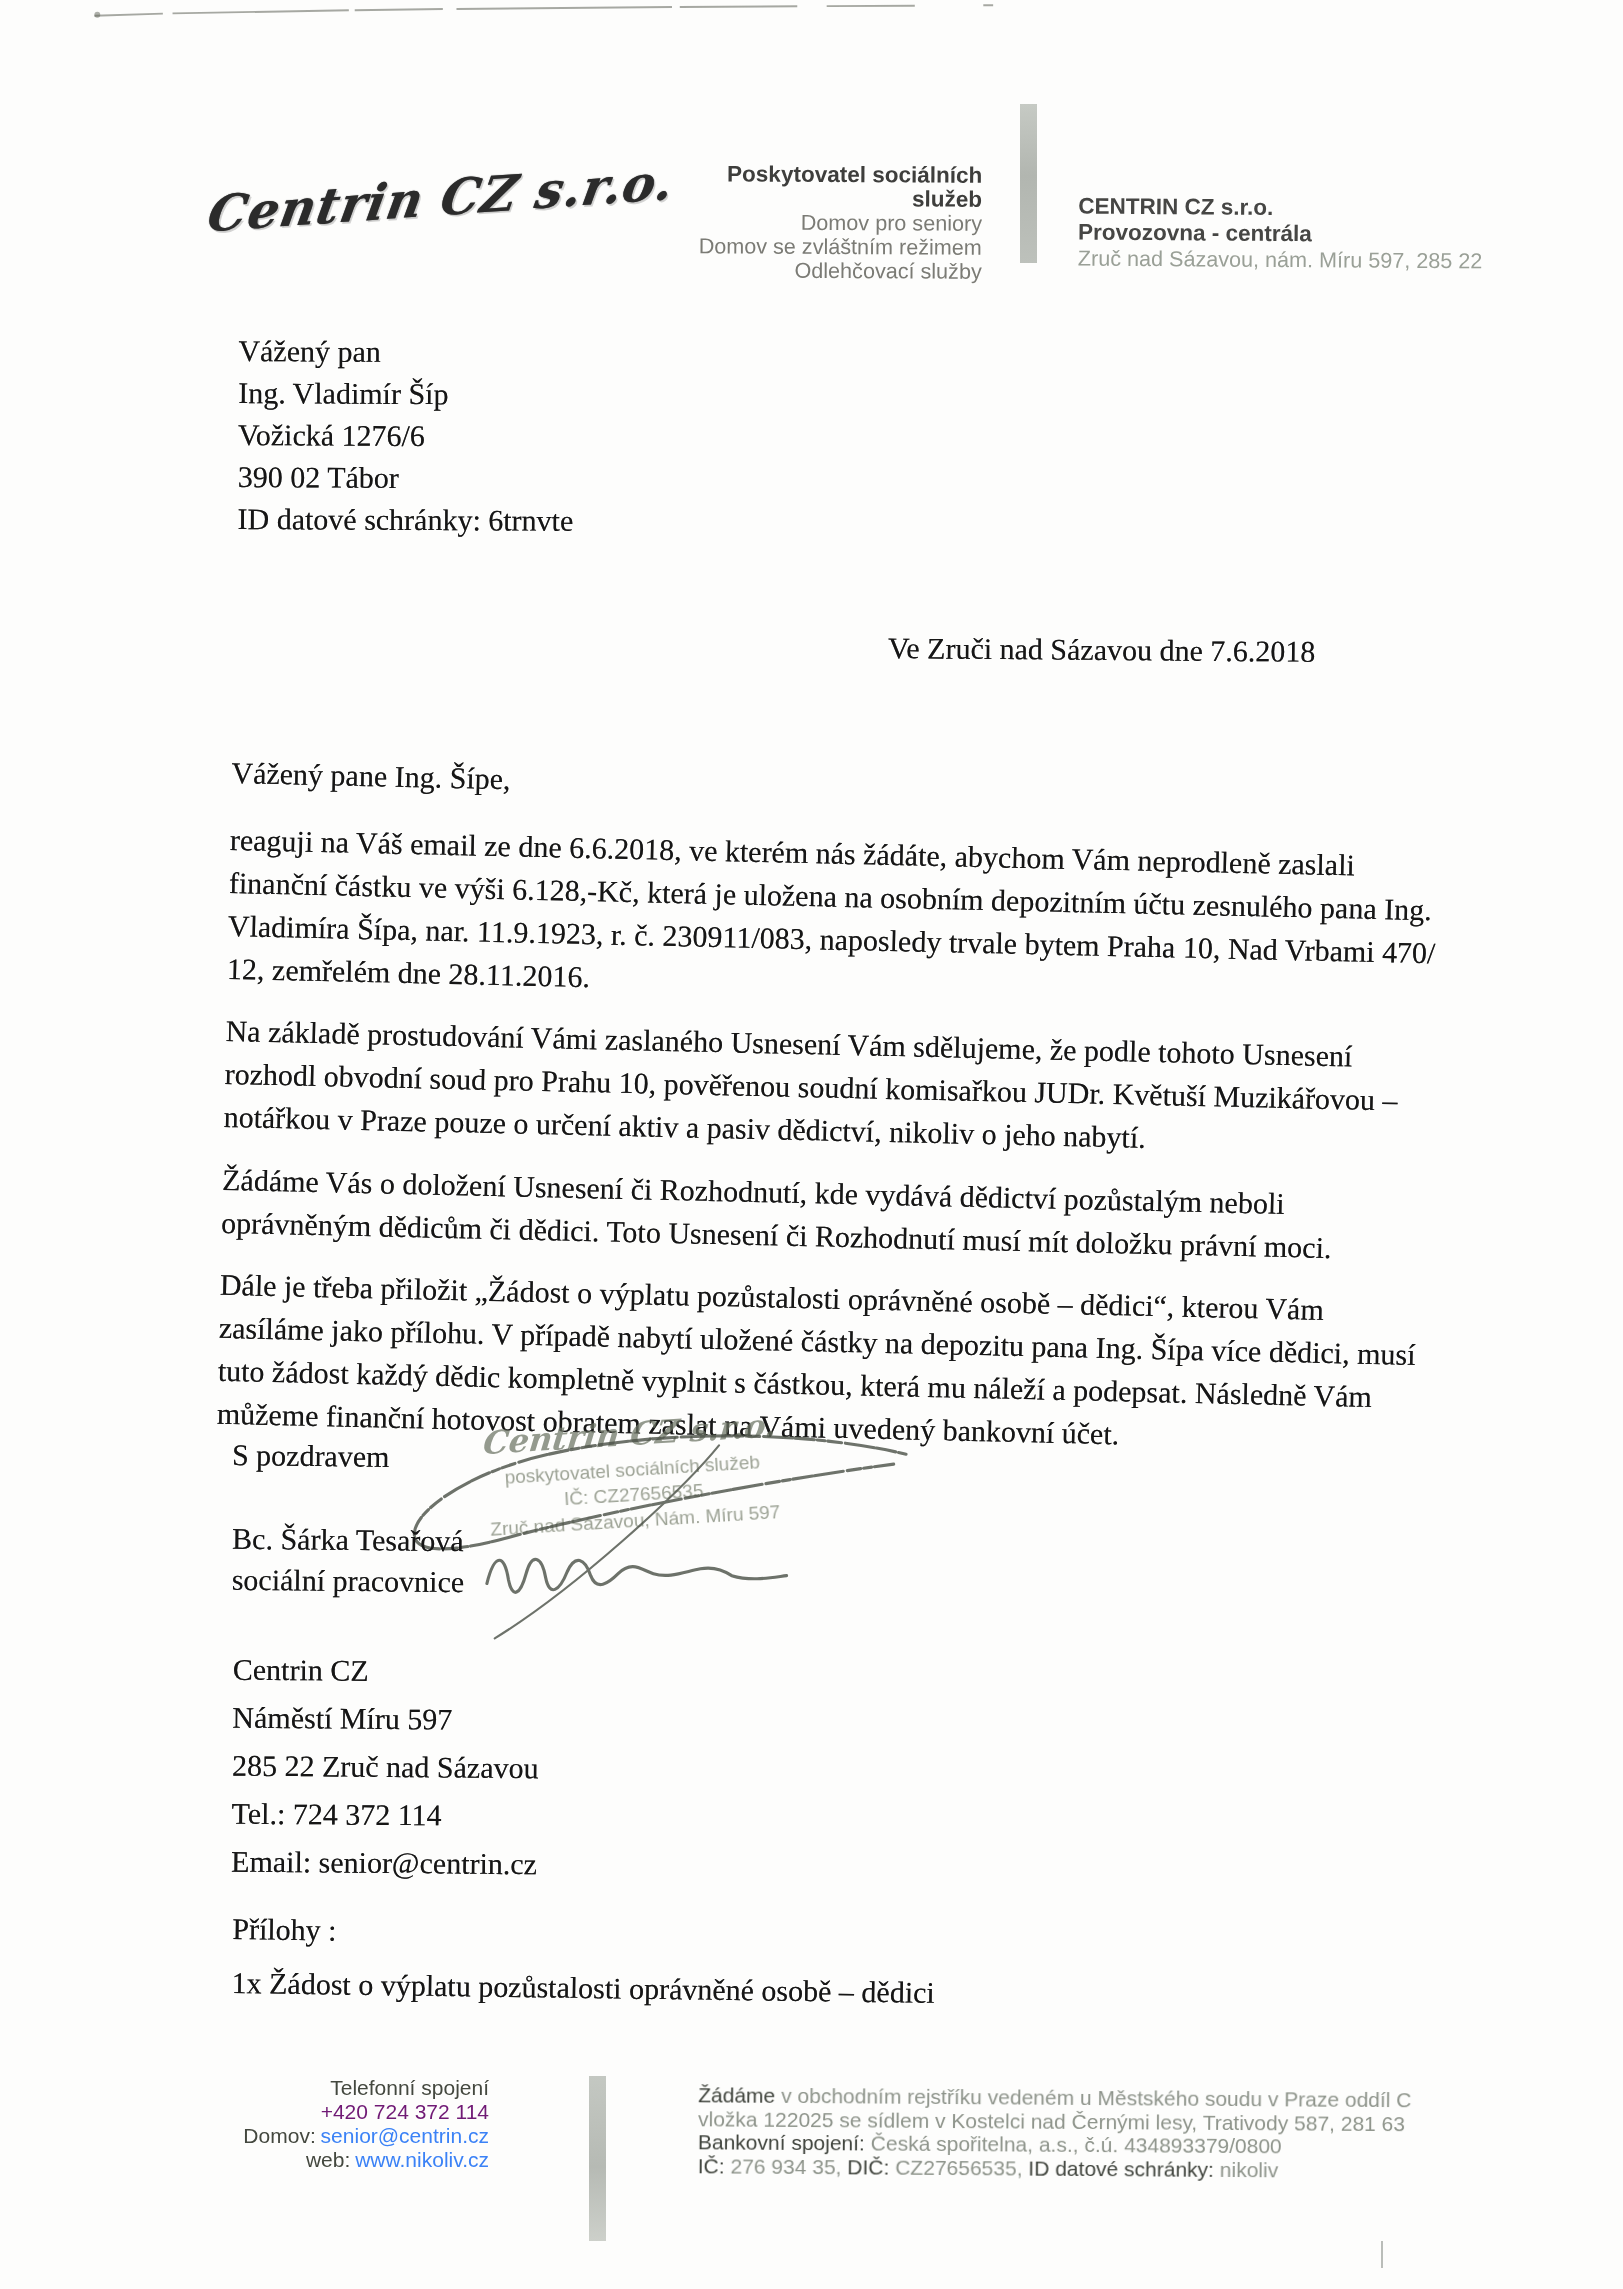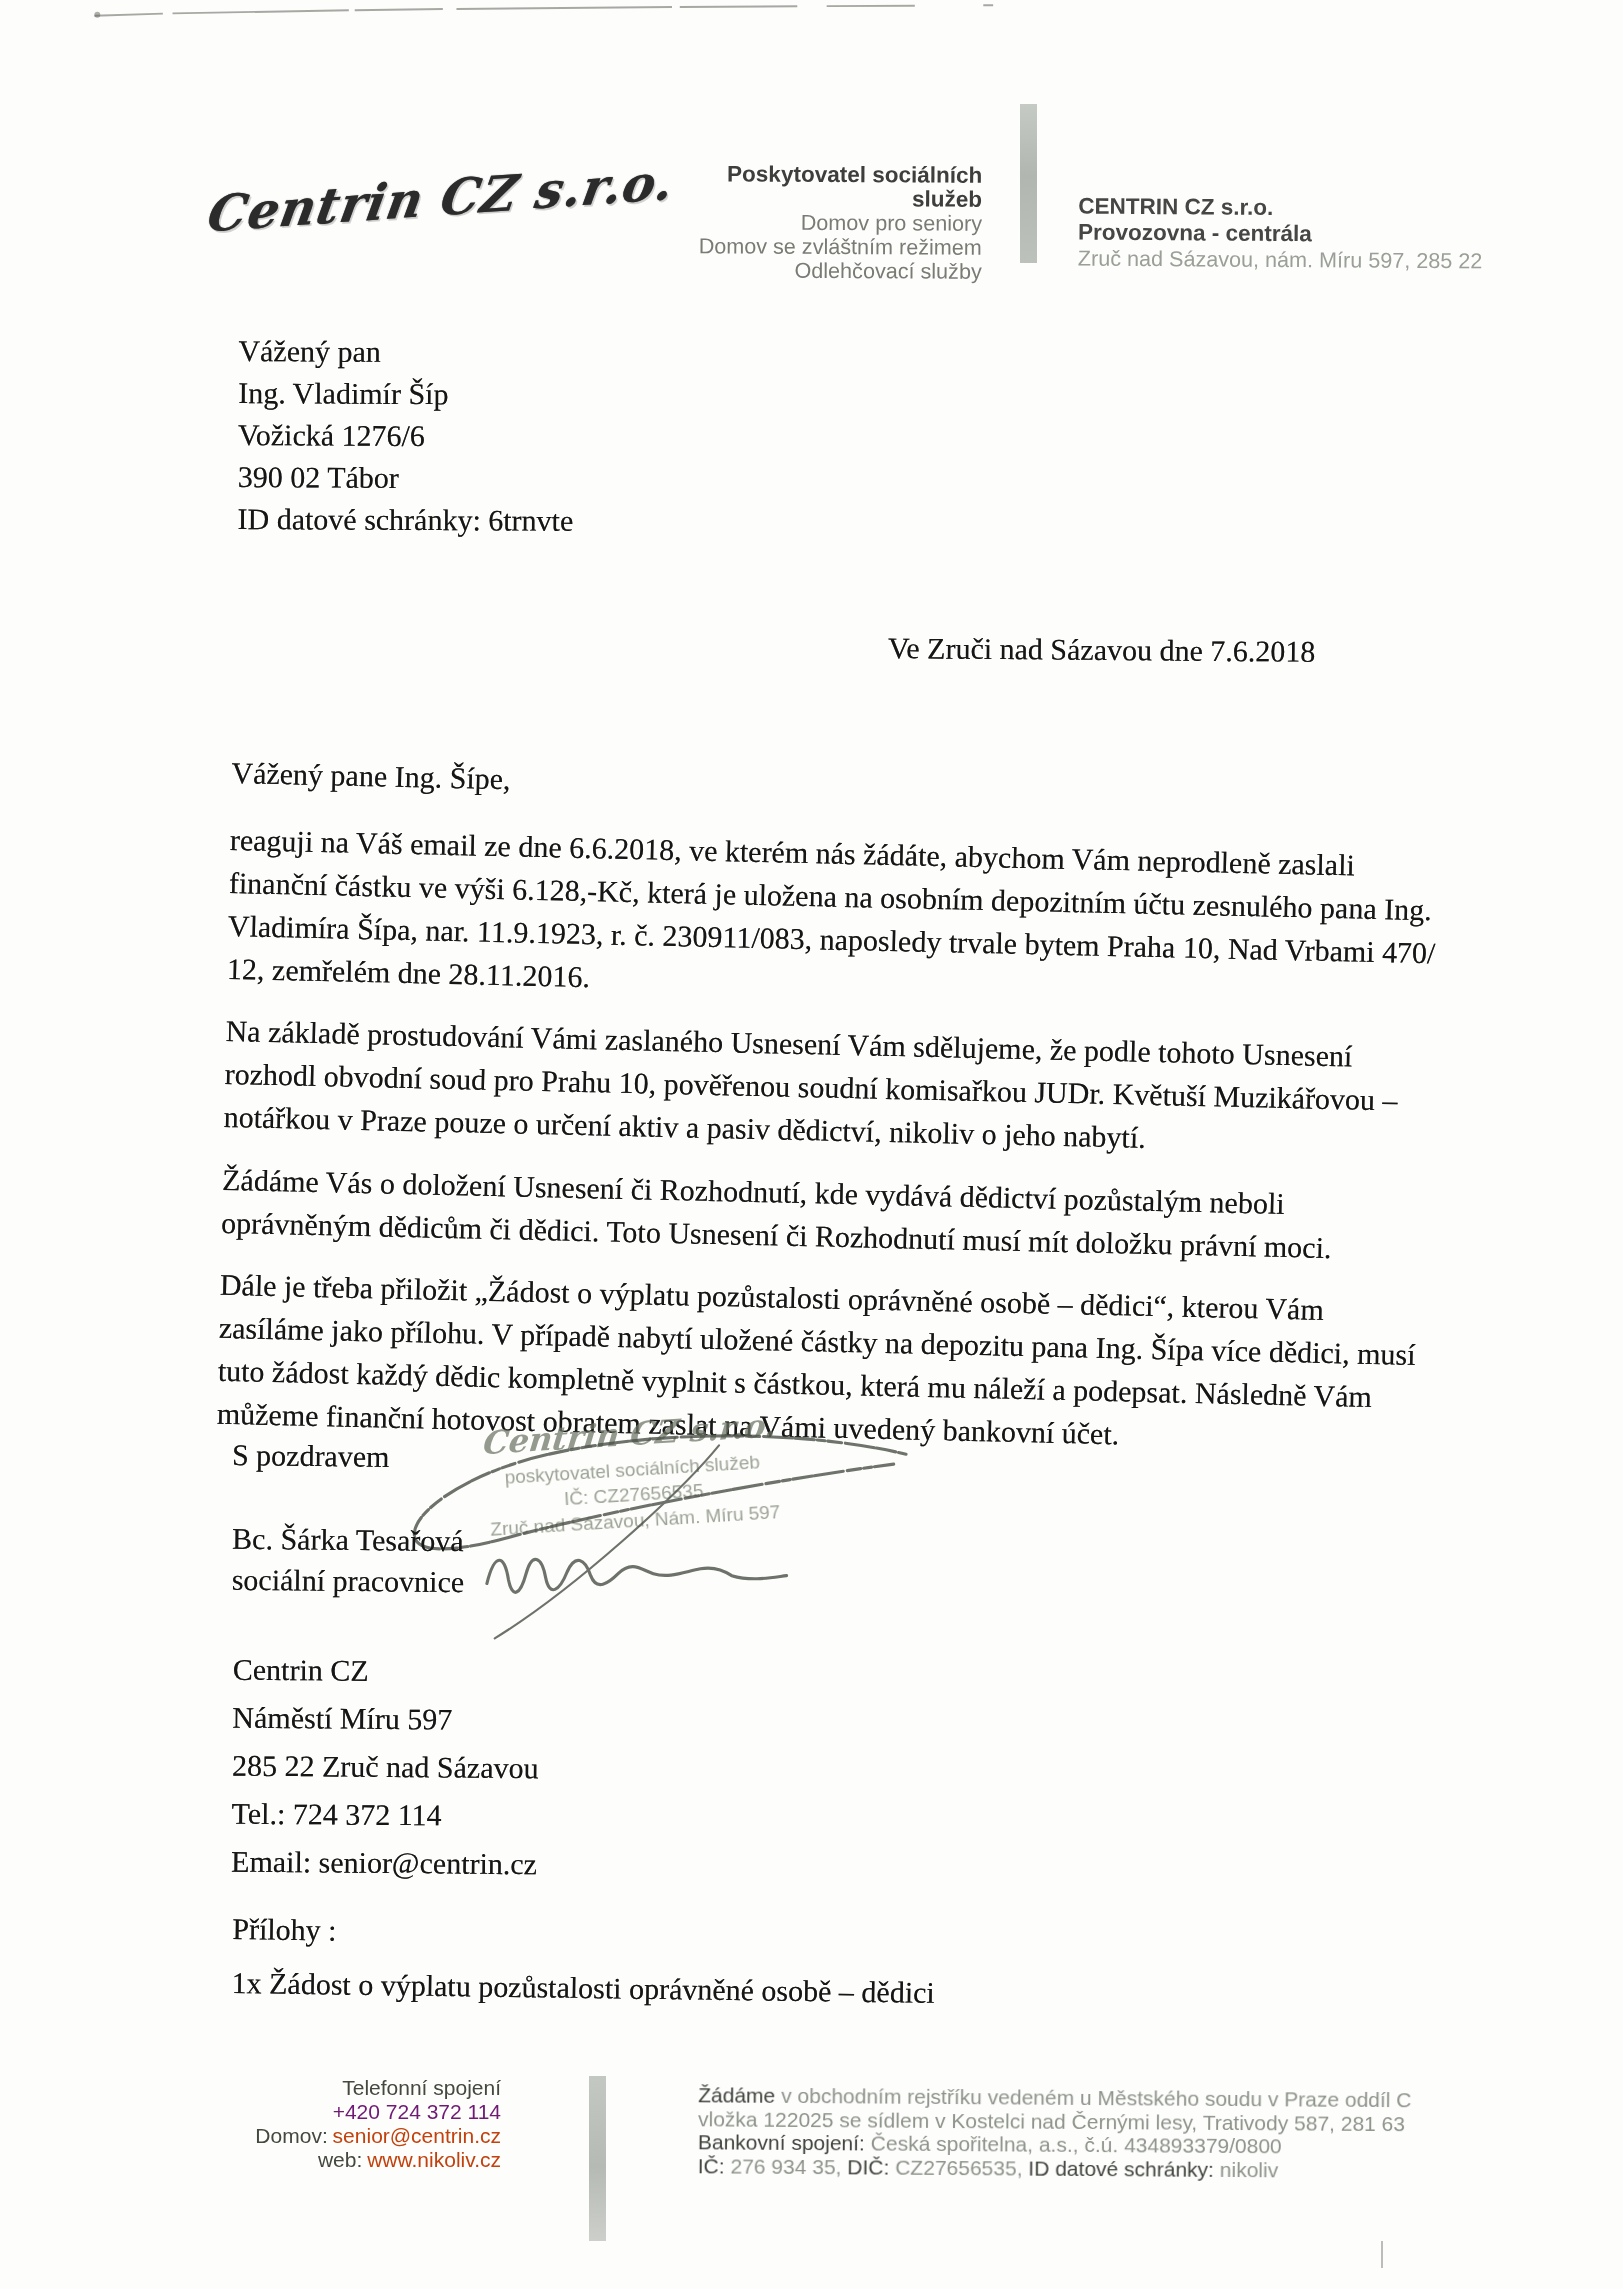--- a/index.html
+++ b/index.html
@@ -70,27 +70,27 @@
 
   .signer { position:absolute; left:232px; top:1519px; font-size:30px; line-height:41px; transform:rotate(0.6deg); }
 
   .sender { position:absolute; left:232px; top:1647px; font-size:30px; line-height:48px; transform:rotate(0.5deg); }
 
   .attachments { position:absolute; left:232px; top:1917px; font-size:30px; transform:rotate(0.8deg); }
   .attachments .attach-item { margin-top:19.6px; }
 
   
   .footer-left {
-    position:absolute; left:248px; top:2076px; width:253px; text-align:right;
+    position:absolute; left:236px; top:2076px; width:253px; text-align:right;
     font-family:"Liberation Sans","DejaVu Sans",sans-serif;
     font-size:21px; line-height:24px; white-space:nowrap;
   }
   .footer-left .dk { color:#44483f; }
   .footer-left .lt { color:#701a75; }
-  .footer-left .lt2 { color:#c2410c; margin-left:4.9px; }
+  .footer-left .lt2 { color:#3b82f6; margin-left:4.9px; }
   .footer-vbar {
     position:absolute; left:589px; top:2076px; width:16.7px; height:165px;
     background:linear-gradient(180deg,#c4c8c2 0%,#b6bab4 55%,#cdd0ca 100%);
   }
   .footer-right {
     position:absolute; left:698px; top:2086px; width:784px;
     font-family:"Liberation Sans","DejaVu Sans",sans-serif;
     font-size:21px; line-height:23.5px; transform:rotate(0.4deg);
     color:#8e948b;
   }

